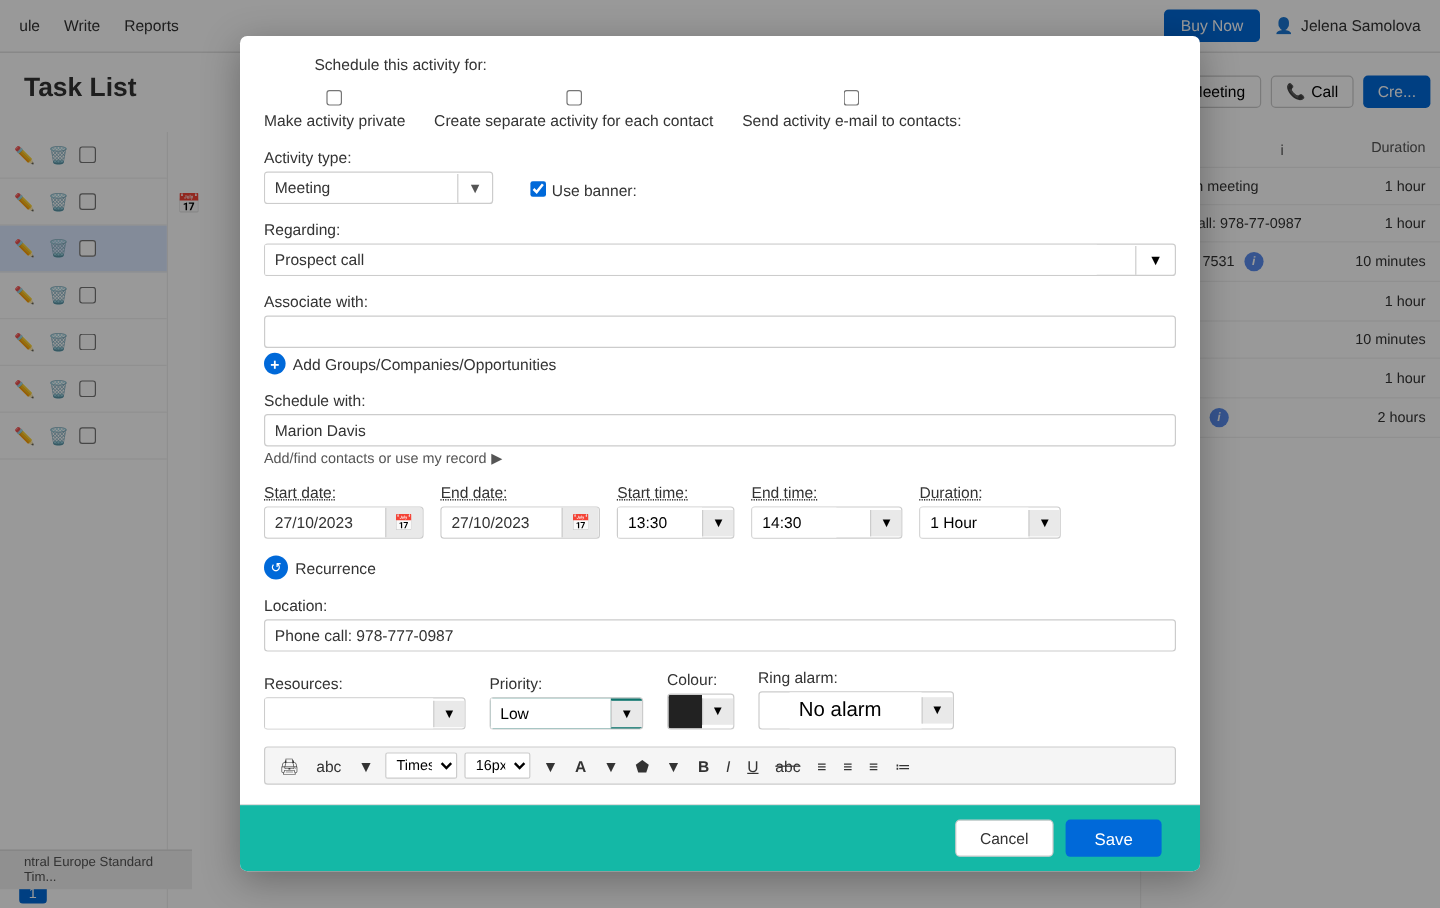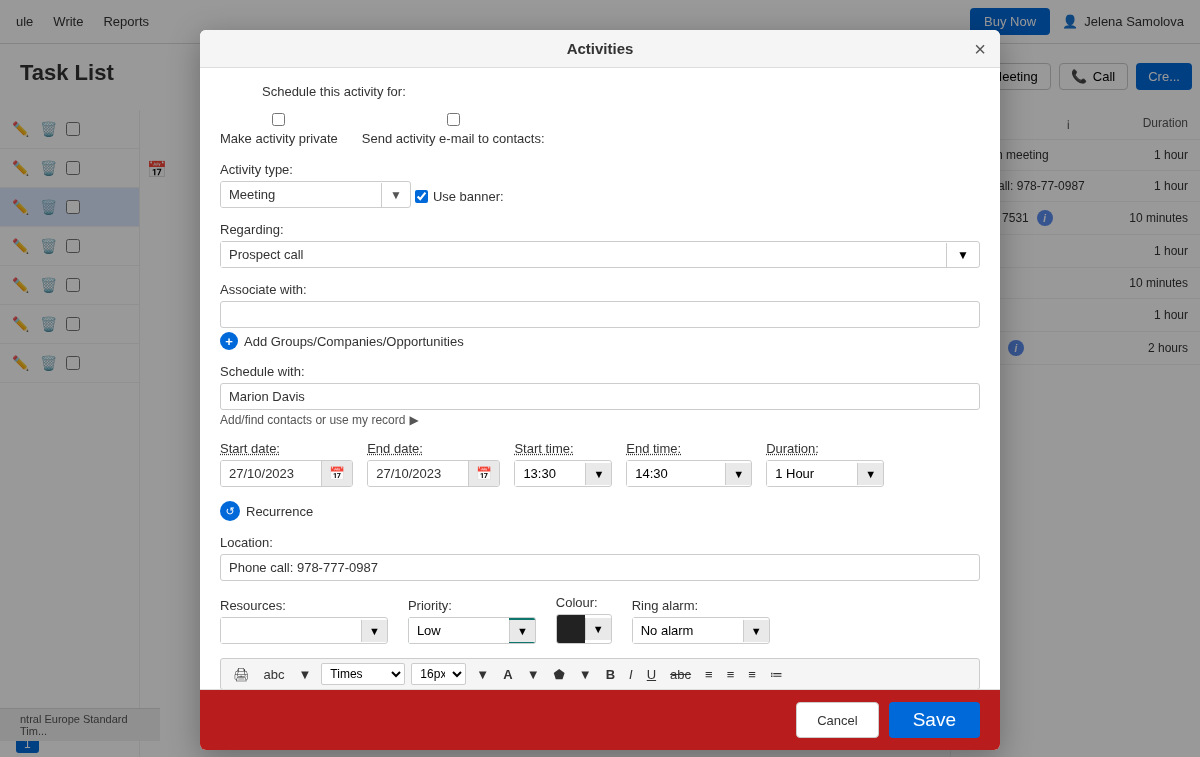--- a/index.html
+++ b/index.html
@@ -250,26 +250,26 @@
       cursor: pointer;
       color: #555;
       line-height: 1;
     }
     .modal-body {
       padding: 16px 20px;
       overflow-y: auto;
       flex: 1;
     }
     .modal-footer {
-      padding: 12px 20px;
+      padding: 12px 32px;
       border-top: 1px solid #ddd;
       display: flex;
       justify-content: flex-end;
       gap: 10px;
-      background: #b91c1c;
+      background: #14b8a6;
     }
 
     
     .form-row {
       margin-bottom: 14px;
     }
     .form-label {
       display: block;
       font-size: 13px;
       color: #333;
@@ -317,21 +317,21 @@
       gap: 5px;
       font-size: 13px;
       color: #333;
       flex-direction: column;
     }
 
     
     .activity-type-row {
       display: flex;
       align-items: center;
-      gap: 4px;
+      gap: 31px;
       margin-bottom: 14px;
     }
     .activity-type-select-wrap {
       display: flex;
       align-items: center;
       border: 1px solid #ccc;
       border-radius: 3px;
       background: #fff;
       overflow: hidden;
     }
@@ -347,21 +347,21 @@
       border: none;
       background: none;
       padding: 5px 8px;
       cursor: pointer;
       color: #555;
       border-left: 1px solid #ccc;
       font-size: 12px;
     }
     .use-banner-check {
       display: flex;
-      align-items: center;
+      align-items: flex-start;
       gap: 5px;
       font-size: 13px;
       color: #333;
     }
     .blue-check {
       accent-color: #0069d9;
     }
 
     
     .datetime-row {
@@ -532,21 +532,21 @@
       font-size: 13px;
       cursor: pointer;
       color: #333;
     }
     .btn-save {
       background: #0069d9;
       color: #fff;
       border: none;
       border-radius: 4px;
       padding: 7px 24px;
-      font-size: 19px;
+      font-size: 14px;
       cursor: pointer;
     }
 
     
     .timezone-bar {
       position: absolute;
       bottom: 16px;
       left: 0;
       width: 160px;
       background: #f0f0f0;
@@ -689,38 +689,38 @@
     </div>
   </div>
 
   <div class="page-num">1</div>
 
   <div class="timezone-bar">ntral Europe Standard Tim...</div>
 
   <div class="overlay">
     <div class="modal">
 
-      <div class="modal-header">
-        <span>Activities</span>
-        <button class="modal-close">×</button>
-      </div>
 
       <div class="modal-body">
 
         <div class="schedule-for-row form-row">
           <label class="schedule-for-label">Schedule this activity for:</label>
         </div>
 
         <div class="checkboxes-row form-row">
           <label class="checkbox-item">
             <input type="checkbox" style="">
             <span>Make activity private</span>
           </label>
           <label class="checkbox-item">
             <input type="checkbox" style="">
+            <span>Create separate activity for each contact</span>
+          </label>
+          <label class="checkbox-item">
+            <input type="checkbox" style="">
             <span>Send activity e-mail to contacts:</span>
           </label>
         </div>
 
         <div class="activity-type-row form-row">
           <div>
             <label class="form-label">Activity type:</label>
             <div class="activity-type-select-wrap">
               <input type="text" class="activity-type-input" value="Meeting" style="">
               <button class="activity-type-arrow">▼</button>
@@ -824,32 +824,32 @@
           <div class="resources-col">
             <label>Colour:</label>
             <div class="color-select-wrap">
               <button class="color-box"></button>
               <button class="color-arrow">▼</button>
             </div>
           </div>
           <div class="resources-col">
             <label>Ring alarm:</label>
             <div style="display:flex; align-items:center; border:1px solid #ccc; border-radius:3px; background:#fff;">
-              <input type="text" style="border: none; outline: none; padding: 5px 8px; font-size: 13px; width: 110px;" value="No alarm">
+              <input type="text" style="border: none; outline: none; padding: 5px 8px; font-size: 17px; width: 110px; margin-left: 25px;" value="No alarm">
               <button style="border:none; background:#e9e9e9; padding:5px 7px; cursor:pointer; border-left:1px solid #ccc; font-size:11px;">▼</button>
             </div>
           </div>
         </div>
 
         <div>
           <div class="editor-toolbar">
             <button class="editor-btn">🖨</button>
             <button class="editor-btn">abc</button>
             <button class="editor-btn">▼</button>
-            <select style="border:1px solid #ccc; border-radius:2px; padding:2px 4px; font-size:12px; background:#fff; width:84px;">
+            <select style="border:1px solid #ccc; border-radius:2px; padding:2px 4px; font-size:12px; background:#fff; width:60px;">
               <option>Times</option>
             </select>
             <select style="border:1px solid #ccc; border-radius:2px; padding:2px 4px; font-size:12px; background:#fff; width:55px;">
               <option>16px</option>
             </select>
             <button class="editor-btn">▼</button>
             <button class="editor-btn" style="font-weight:bold;">A</button>
             <button class="editor-btn">▼</button>
             <button class="editor-btn">⬟</button>
             <button class="editor-btn">▼</button>

